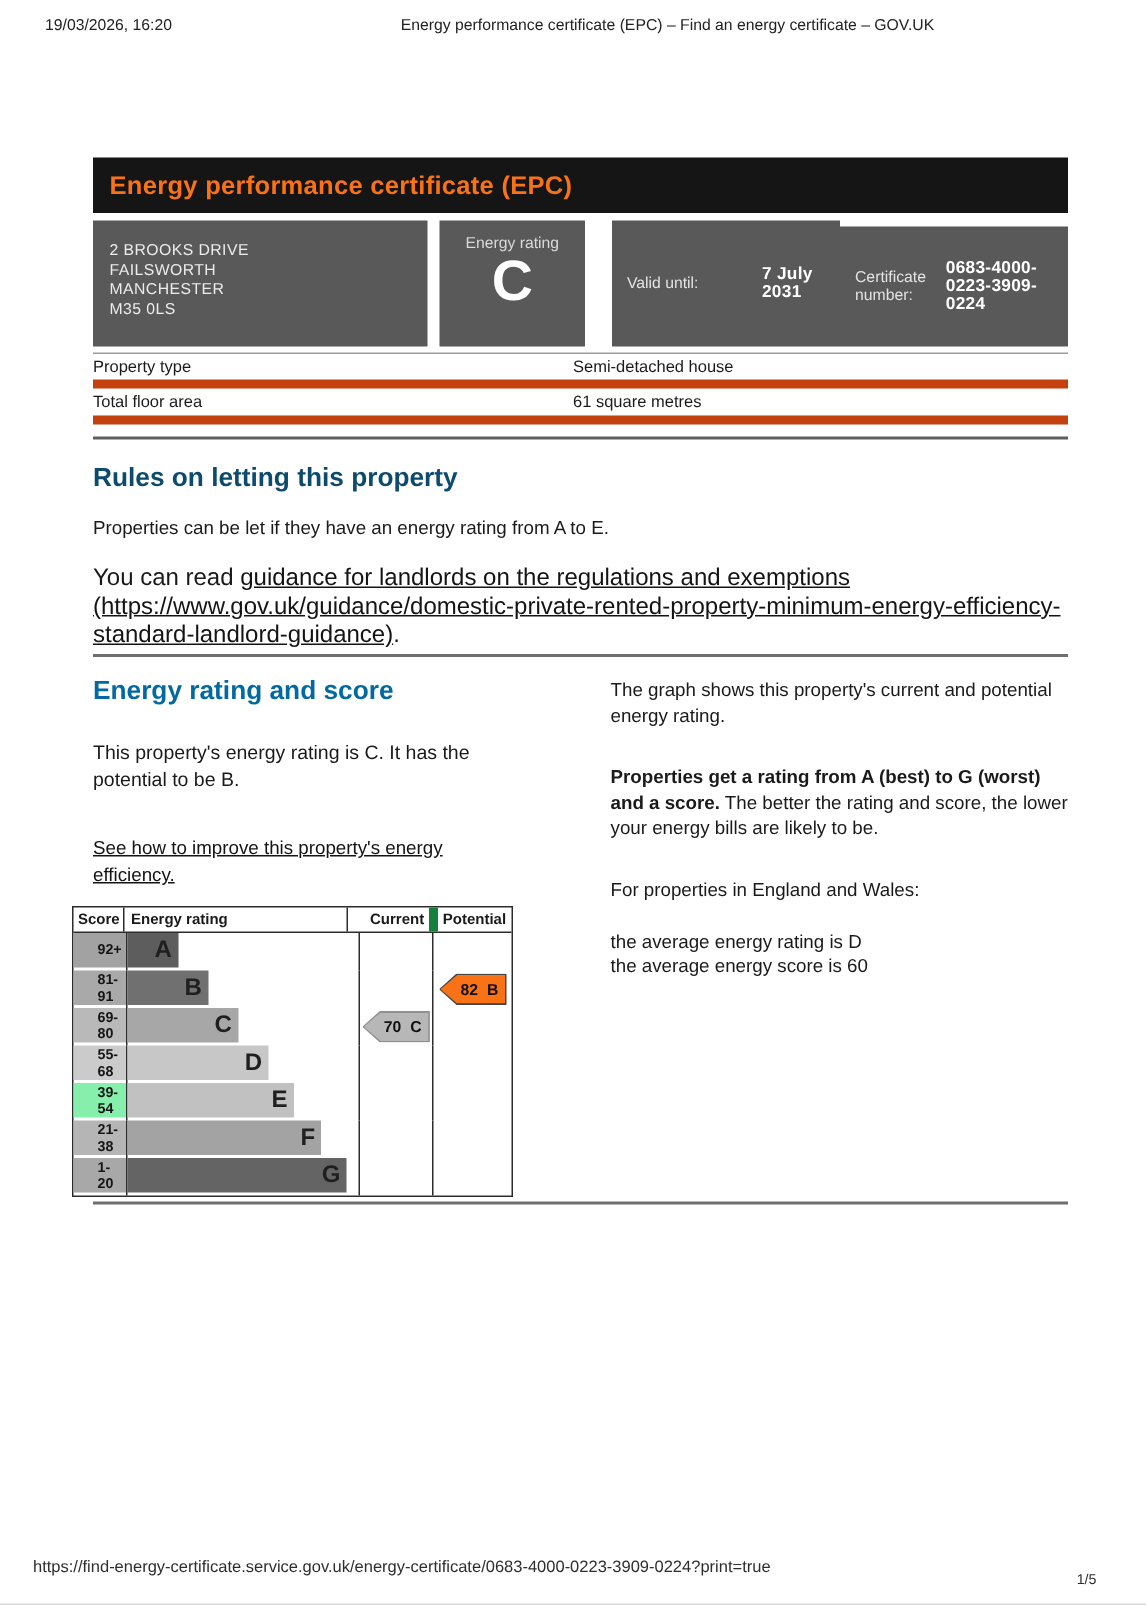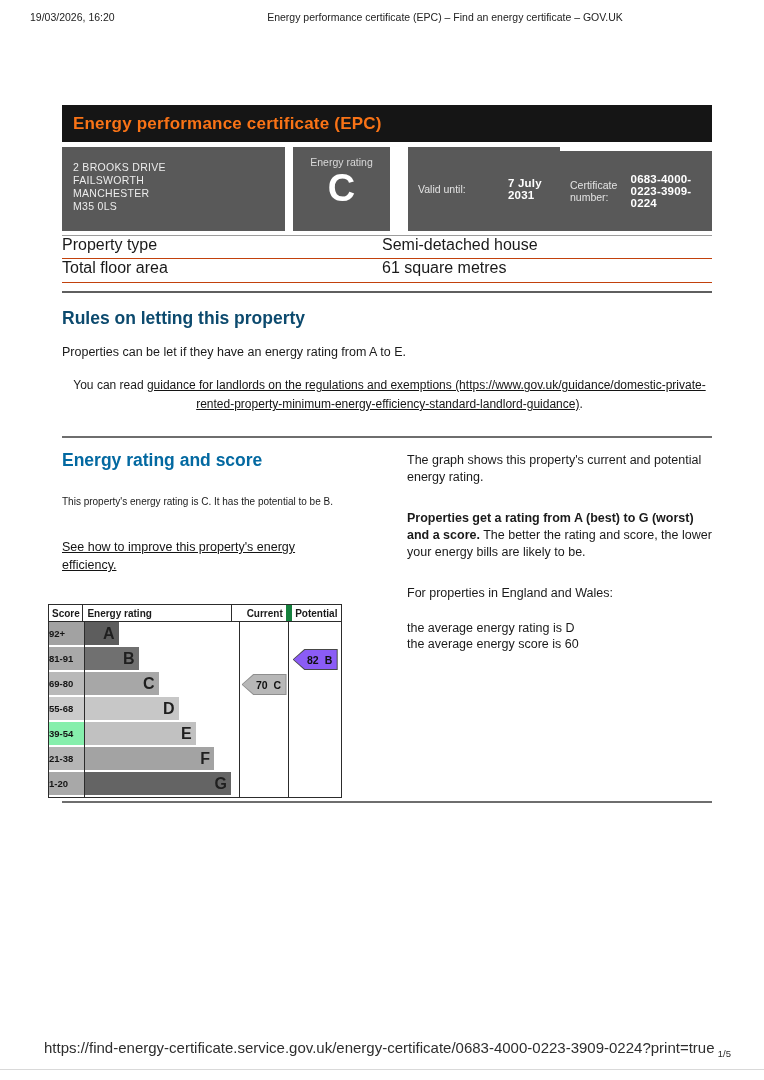--- a/index.html
+++ b/index.html
@@ -24,72 +24,72 @@
   .cert-rating-label { font-size:10.5px; color:#d9d9d9; margin-top:9px; }
   .cert-rating-letter { font-size:38px; font-weight:bold; color:#ffffff; line-height:1; margin-top:1px; }
   .cert-meta { flex:1; margin-left:5px; display:flex; flex-direction:row;padding-left:13px; }
   .cert-meta-row { flex:1; background:#595959; display:flex; align-items:center; padding-left:10px; }
   .cert-meta-row + .cert-meta-row { margin-top:4px; }
   .meta-label { width:110px; font-size:10.5px; color:#e3e3e3; }
   .meta-value { font-size:11.5px; font-weight:bold; color:#ffffff; letter-spacing:.2px; }
 
   
   .prop-table { position:absolute; left:62px; top:235px; width:650px; }
-  .prop-row { display:flex; height:24px; border-bottom:1px solid #c2410c; font-size:16px; }
+  .prop-row { display:flex; height:24px; align-items:center; border-bottom:6px solid #c2410c; font-size:11px; }
   .prop-row:first-child { border-top:1px solid #9c9c9c; }
   .prop-label { width:320px; }
   .prop-value { flex:1; }
 
   .divider { position:absolute; left:62px; width:650px; height:2px; background:#5f5f5f; }
   .divider-1 { top:291px; }
   .divider-2 { top:436px; background:#6e6e6e; }
   .divider-3 { top:801px; background:#6e6e6e; }
 
   
   .rules-heading { position:absolute; left:62px; top:308px; font-size:17.5px; font-weight:bold; color:#0c4a6e; }
   .rules-p1 { position:absolute; left:62px; top:345px; font-size:12.5px; }
-  .rules-p2 { position:absolute; left:62px; top:376px; width:655px; font-size:12px; line-height:19px; word-break:break-word;text-align:center; }
+  .rules-p2 { position:absolute; left:62px; top:376px; width:655px; font-size:16px; line-height:19px; word-break:break-word; }
   .link { color:#141414; text-decoration:underline; cursor:pointer; }
 
   
   .left-col  { position:absolute; left:62px;  top:450px; width:300px; }
   .left-col h2 { font-size:17.5px; font-weight:bold; color:#0369a1; margin:0 0 22px 0; }
-  .left-col p  { font-size:10px; line-height:18px; width:295px; margin:0 0 27px 0; }
+  .left-col p  { font-size:13px; line-height:18px; width:295px; margin:0 0 27px 0; }
   .improve-link { display:inline-block; width:262px; font-size:12.5px; line-height:18px; }
   .right-col { position:absolute; left:407px; top:452px; width:310px; font-size:12.5px; line-height:17px; }
   .right-col .rp1 { margin:0 0 24px 0; }
   .right-col .rp2 { margin:0 0 24px 0; }
   .right-col .rp3 { margin:0 0 18px 0; }
   .avg-line { line-height:16px; }
 
   
   .epc-chart { position:absolute; left:48px; top:604px; width:294px; border:1px solid #2c2c2c; background:#fff; }
   .epc-header { display:flex; height:17px; border-bottom:1px solid #2c2c2c; font-size:10px; font-weight:bold; align-items:center; }
   .h-score { width:36px; padding-left:3px; border-right:1px solid #2c2c2c; height:100%; display:flex; align-items:center; }
   .h-band  { width:156px; padding-left:4px; border-right:1px solid #2c2c2c; height:100%; display:flex; align-items:center; }
   .h-cur   { width:50px; border-right:6px solid #15803d; height:100%; display:flex; align-items:center; justify-content:center;margin-left:12px; }
   .h-pot   { width:52px; height:100%; display:flex; align-items:center; justify-content:center; }
   .epc-row { display:flex; height:25px; }
   .epc-cell { height:100%; }
   .epc-score { width:36px; border-right:1px solid #2c2c2c; }
-  .epc-score-fill { height:23px; font-size:9.5px; font-weight:bold; padding-left:0; display:flex; align-items:center; color:#151515; }
+  .epc-score-fill { height:23px; font-size:9.5px; font-weight:bold; padding-left:16px; display:flex; align-items:center; color:#151515; }
   .epc-band { width:156px; border-right:1px solid #2c2c2c; }
   .epc-bar { height:23px; display:flex; align-items:center; justify-content:flex-end; padding-right:4px; }
   .epc-letter { font-weight:bold; font-size:16px; color:#1f1f1f; }
   .epc-cur { width:50px; border-right:1px solid #2c2c2c; display:flex; align-items:center; justify-content:center; }
   .epc-pot { width:52px; display:flex; align-items:center; justify-content:center; }
   .epc-arrow { position:relative; width:45px; height:21px;
     clip-path:polygon(0 50%, 26% 0, 100% 0, 100% 100%, 26% 100%); }
   .epc-arrow-inner { position:absolute; left:1px; top:1px; right:1px; bottom:1px;
     clip-path:polygon(0 50%, 26% 0, 100% 0, 100% 100%, 26% 100%);
     display:flex; align-items:center; justify-content:center; gap:6px;
     padding-left:9px; font-weight:bold; font-size:10.5px; color:#101010; }
 
   
-  .f-url  { position:absolute; left:44px; top:1039px; font-size:15px; color:#2e2e2e; }
+  .f-url  { position:absolute; left:22px; top:1039px; font-size:11px; color:#2e2e2e; }
   .f-page { position:absolute; right:33px; top:1048px; font-size:9.5px; color:#2e2e2e; }
   .scan-edge { position:absolute; left:0; top:1069px; width:100%; height:1px; background:#d9d9d9; }
 </style>
 </head>
 <body>
 
 <div class="page">
 
   <span class="ph-date">19/03/2026, 16:20</span>
   <span class="ph-title">Energy performance certificate (EPC) – Find an energy certificate – GOV.UK</span>
@@ -179,21 +179,21 @@
             <div class="epc-score-fill" style="background: rgb(169, 169, 169);">81-91</div>
           </div>
           <div class="epc-cell epc-band">
             <div class="epc-bar" style="width: 35%; background: rgb(112, 112, 112);">
               <span class="epc-letter">B</span>
             </div>
           </div>
           <div class="epc-cell epc-cur"></div>
           <div class="epc-cell epc-pot">
             <div class="epc-arrow" style="background: rgb(71, 71, 71);">
-              <div class="epc-arrow-inner" style="background: #8b5cf6;">
+              <div class="epc-arrow-inner" style="background: #f97316;">
                 <span>82</span>
                 <span>B</span>
               </div>
             </div>
           </div>
         </div>
         <div class="epc-row">
           <div class="epc-cell epc-score">
             <div class="epc-score-fill" style="background: rgb(185, 185, 185);">69-80</div>
           </div>

